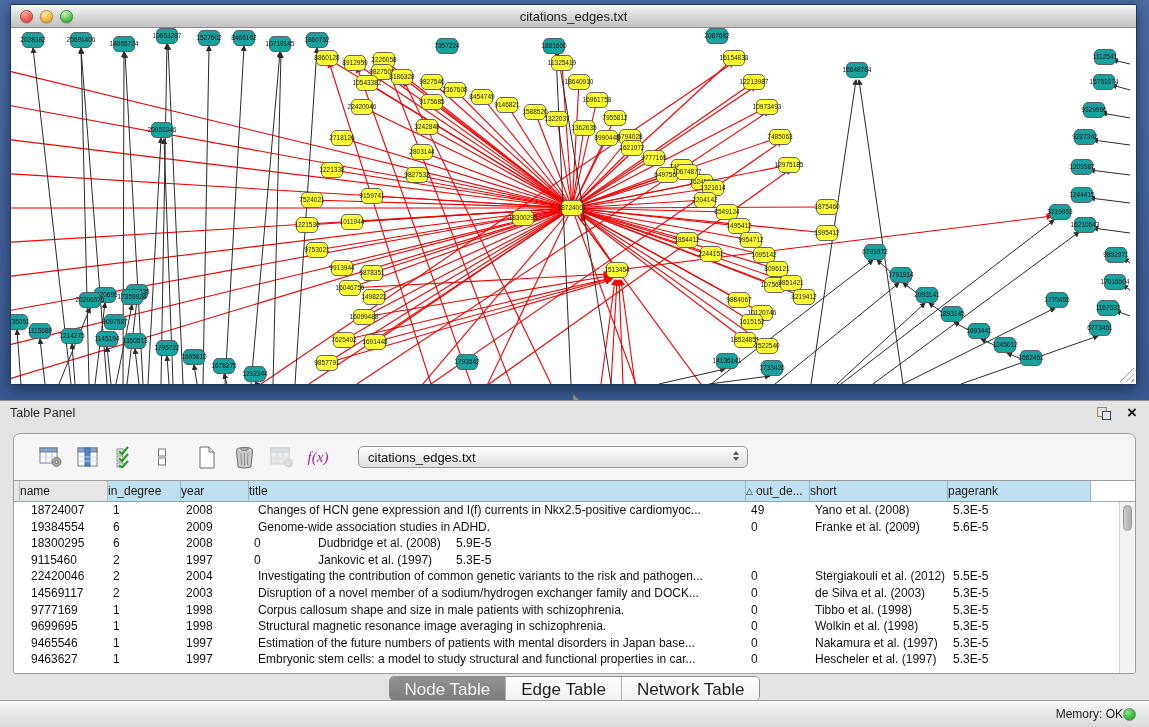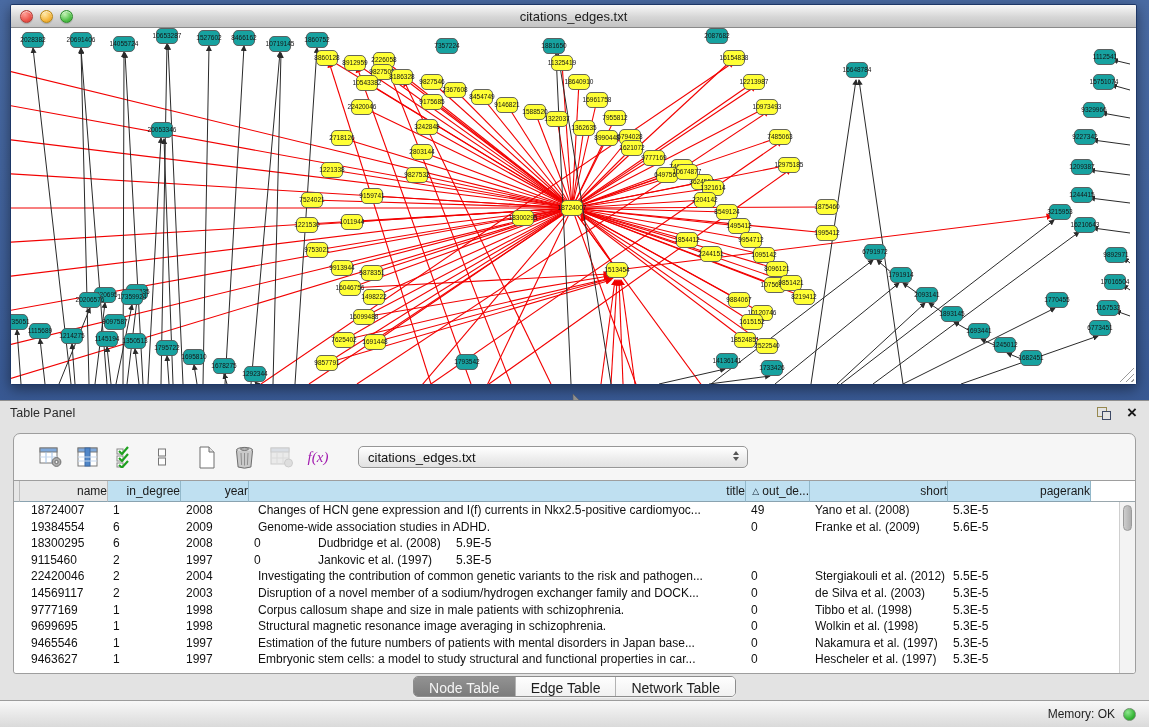--- a/index.html
+++ b/index.html
@@ -78,21 +78,21 @@
   .combo-arrows .up{ width:0;height:0;border-left:3.5px solid transparent;border-right:3.5px solid transparent;border-bottom:4px solid #555;}
   .combo-arrows .down{ width:0;height:0;border-left:3.5px solid transparent;border-right:3.5px solid transparent;border-top:4px solid #555;}
 
   .grid-table{
     position:absolute; left:0; right:0; top:46px; bottom:0;
     background:#fff; border-top:1px solid #9e9e9e; border-radius:0 0 3px 3px; overflow:hidden;
   }
   .thead{ display:flex; height:21px; }
   .corner{ width:6px; background:#e7e7e7; border-right:1px solid #bdbdbd; border-bottom:1px solid #9aa7ad; }
   .th{
-    display:flex; align-items:center; justify-content:flex-end; gap:3px;
+    display:flex; align-items:center; justify-content:flex-start; gap:3px;
     font-size:12px; color:#1a1a1a; background:#bfe0f1;
     border-right:1px solid #92b8ca; border-bottom:1px solid #8aa3b0; cursor:pointer;
     white-space:nowrap; overflow:hidden;
   }
   .th.gray{ background:#e7e7e7; border-right:1px solid #bdbdbd; }
   .th .sort{ font-size:9px; color:#123; }
   .th-fill{ flex:1; background:#fff; border-bottom:1px solid #9aa7ad; }
   .col0{width:88px}.col1{width:73px}.col2{width:68px}.col3{width:497px}
   .col4{width:64px}.col5{width:138px}.col6{width:143px}
   .tbody{ position:absolute; left:0; right:16px; top:21px; bottom:0; overflow:hidden; }
@@ -104,30 +104,30 @@
   .vscroll{
     position:absolute; right:0; top:21px; bottom:0; width:16px;
     background:#f3f3f3; border-left:1px solid #cfcfcf;
   }
   .vthumb{ position:absolute; left:3px; top:3px; width:9px; height:26px; border-radius:5px;
     background:linear-gradient(90deg,#cdcdcd,#aeaeae); border:1px solid #9a9a9a; cursor:pointer; }
 
   .tabs-row{ position:absolute; left:0; right:0; top:275px; display:flex; justify-content:center; }
   .seg-control{ display:inline-flex; border:1px solid #8d8d8d; border-radius:5px; overflow:hidden;
     box-shadow:0 1px 1px rgba(255,255,255,.6); }
-  .seg{ padding:3px 15px 0; font-size:14px; color:#1d1d1d; background:linear-gradient(#fefefe,#f1f1f1);
+  .seg{ padding:3px 15px 0; font-size:17px; color:#1d1d1d; background:linear-gradient(#fefefe,#f1f1f1);
     border-right:1px solid #b3b3b3; cursor:pointer; white-space:nowrap; }
   .seg:last-child{ border-right:none; }
   .seg.active{ background:linear-gradient(#929292,#7c7c7c); color:#f4f4f4; }
 
   
   .status-bar{
     position:absolute; left:0; bottom:0; width:1149px; height:27px;
     background:linear-gradient(#f8f8f8,#dadada); border-top:1px solid #9c9c9c;
-    display:flex; align-items:center; justify-content:flex-end; padding-right:13px; gap:8px;
+    display:flex; align-items:center; justify-content:flex-end; padding-right:13px; gap:0;
     font-size:12px; color:#1f1f1f;
   }
   .mem-dot{ width:13px; height:13px; border-radius:50%; border:1px solid #6f8f6f;
     background:radial-gradient(circle at 35% 30%,#8fe78f,#33b433 65%,#259325); }
 </style>
 </head>
 <body>
 
 <div class="net-window">
   <div class="titlebar">

